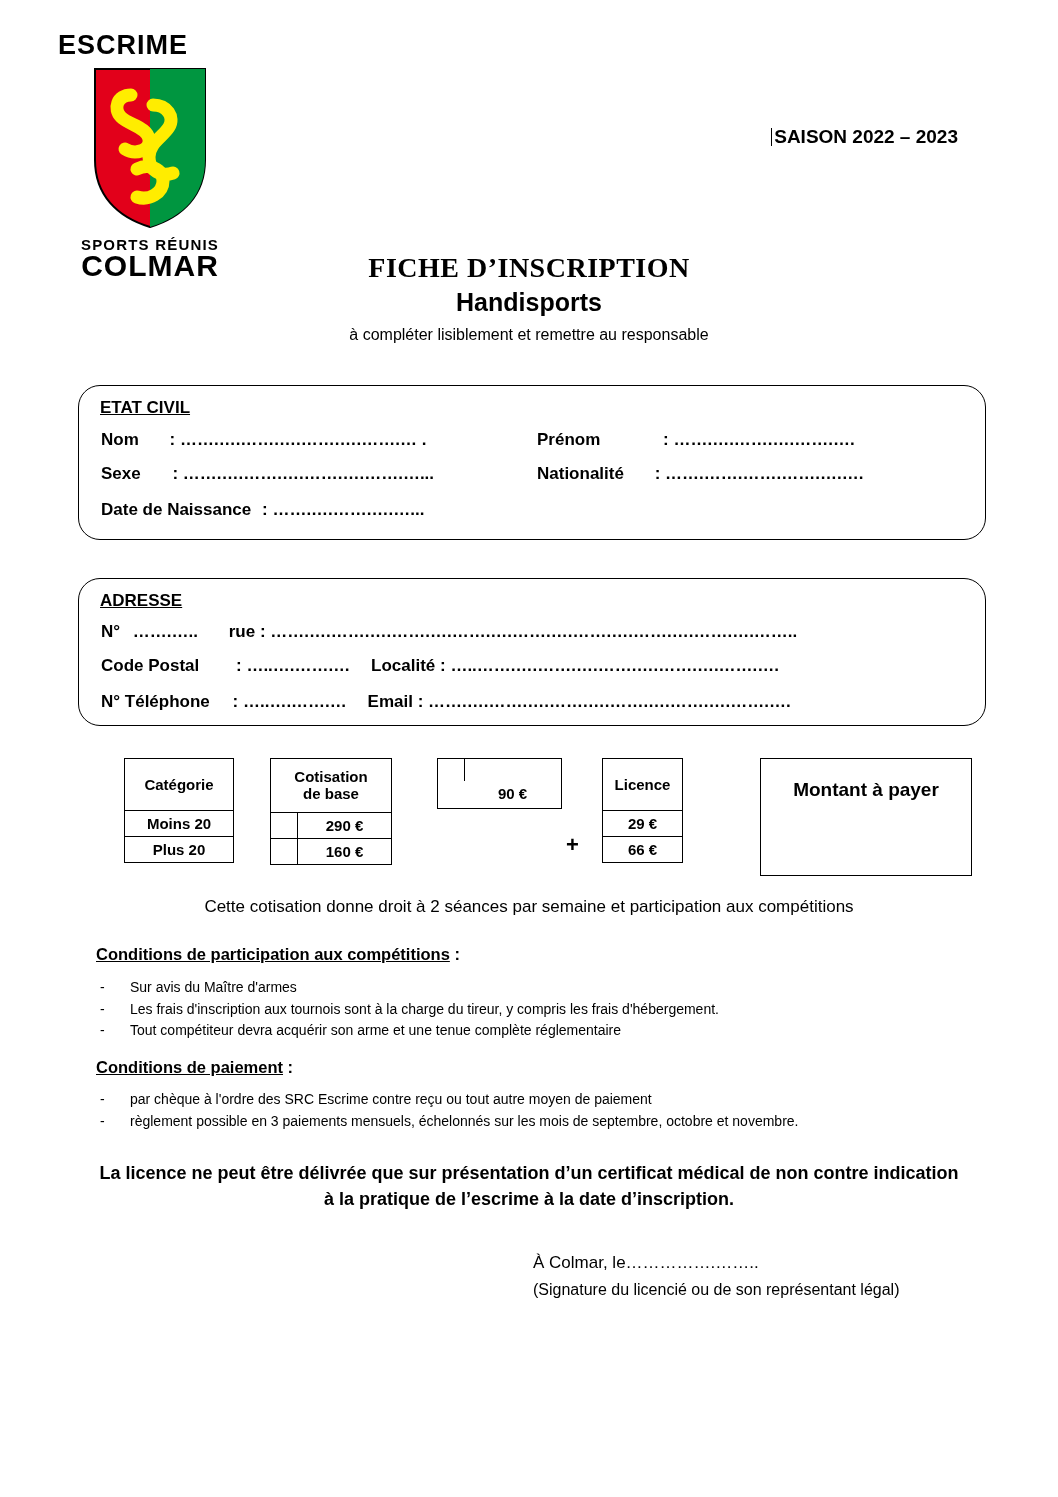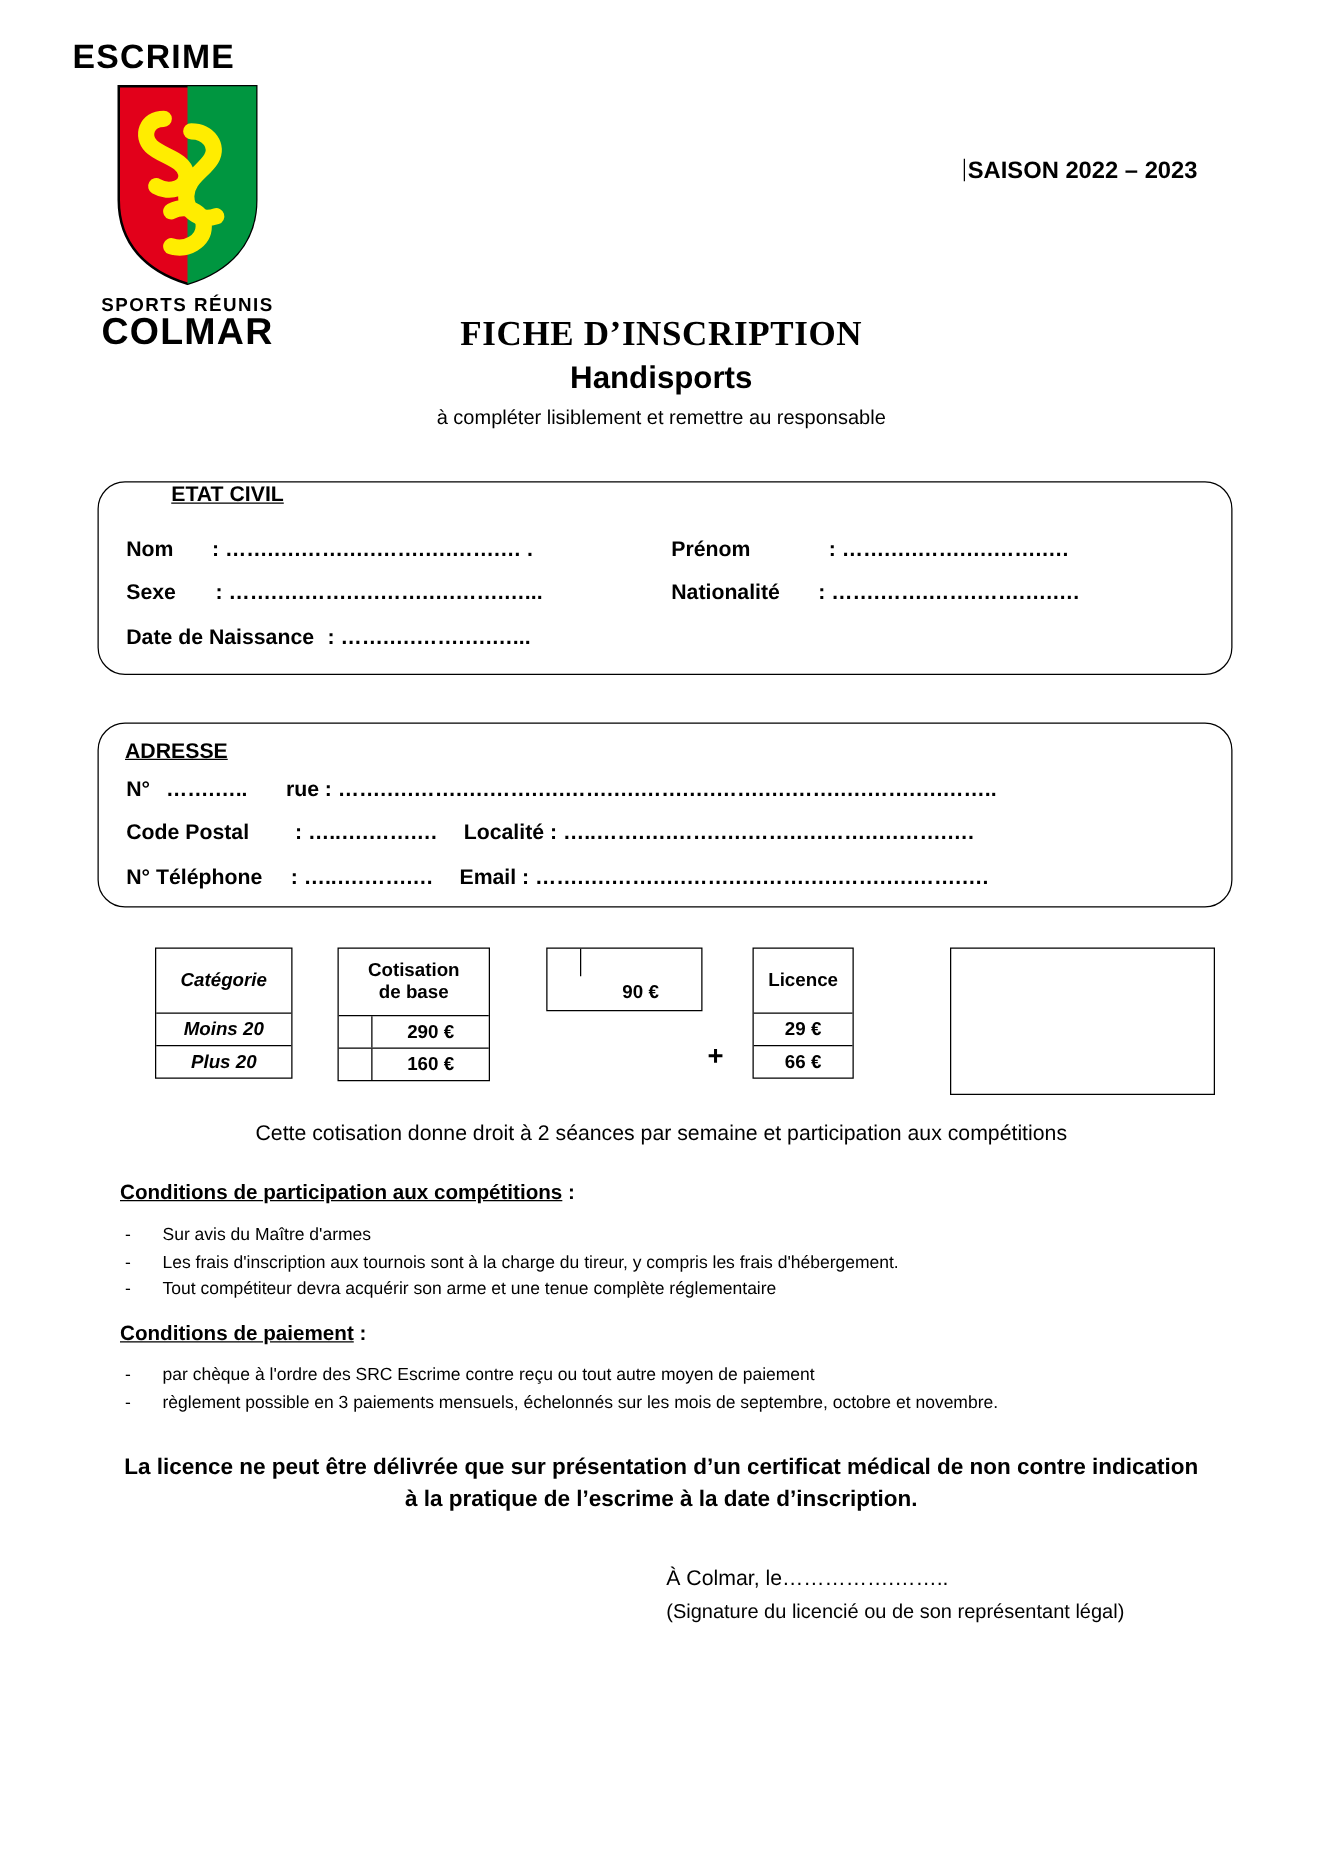--- a/index.html
+++ b/index.html
@@ -146,21 +146,21 @@
     line-height: 1.15;
     padding: 9px 4px 9px 4px;
     border-bottom: 1.6px solid #000;
   }
   .ptable .cell {
     font-size: 15px;
     padding: 4px 2px;
   }
   .ptable .cell.bordered-top { border-top: 1.6px solid #000; }
 
-  #tbl-categorie { left: 124px; top: 758px; width: 110px; font-style: italic; }
+  #tbl-categorie { left: 124px; top: 758px; width: 110px; }
   #tbl-cotisation { left: 270px; top: 758px; width: 122px; }
   #tbl-forfait { left: 437px; top: 758px; width: 125px; }
   #tbl-licence { left: 602px; top: 758px; width: 81px; }
   #tbl-montant {
     left: 760px; top: 758px; width: 212px; height: 118px;
     border: 1.6px solid #000;
   }
   #tbl-montant .head {
     border-bottom: none;
     font-size: 19px;
@@ -267,21 +267,21 @@
 
 <div class="season">
   <span class="bar"></span><span>SAISON 2022 – 2023</span>
 </div>
 
 <div class="title-main">FICHE D’INSCRIPTION</div>
 <div class="title-sub">Handisports</div>
 <div class="title-note">à compléter lisiblement et remettre au responsable</div>
 
 <div class="round-box" id="etat-civil-box"></div>
-<div class="section-label" style="left:100px; top:386px;margin-left:37px;">ETAT CIVIL</div>
+<div class="section-label" style="left:100px; top:398px;">ETAT CIVIL</div>
 
 <div class="field-row" style="left:101px; top:430px;">
   <span>Nom</span>
   <span style="display:inline-block;width:26px;"></span><span>: </span><span class="dots">…….….…….….…….….…….… .</span>
 </div>
 <div class="field-row" style="left:537px; top:430px;">
   <span>Prénom</span>
   <span style="display:inline-block;width:58px;"></span><span>: </span><span class="dots">…….….…….….…….….</span>
 </div>
 
@@ -357,20 +357,21 @@
 
 <div class="plus-sign">+</div>
 
 <div class="ptable" id="tbl-licence">
   <div class="head" style="padding-top:17px;padding-bottom:17px;">Licence</div>
   <div class="cell">29 €</div>
   <div class="cell bordered-top">66 €</div>
 </div>
 
 <div class="ptable" id="tbl-montant">
+  <div class="head">Montant à payer</div>
   <div class="cell" style="height:50px;"></div>
 </div>
 
 <div class="cotis-note">Cette cotisation donne droit à 2 séances par semaine et participation aux compétitions</div>
 
 <div class="cond-title" style="left:96px; top:945px;">
   <u>Conditions de participation aux compétitions</u><span> :</span>
 </div>
 <div class="cond-list" style="left:96px; top:977px; width:830px;">
   <div class="li">Sur avis du Maître d'armes</div>

